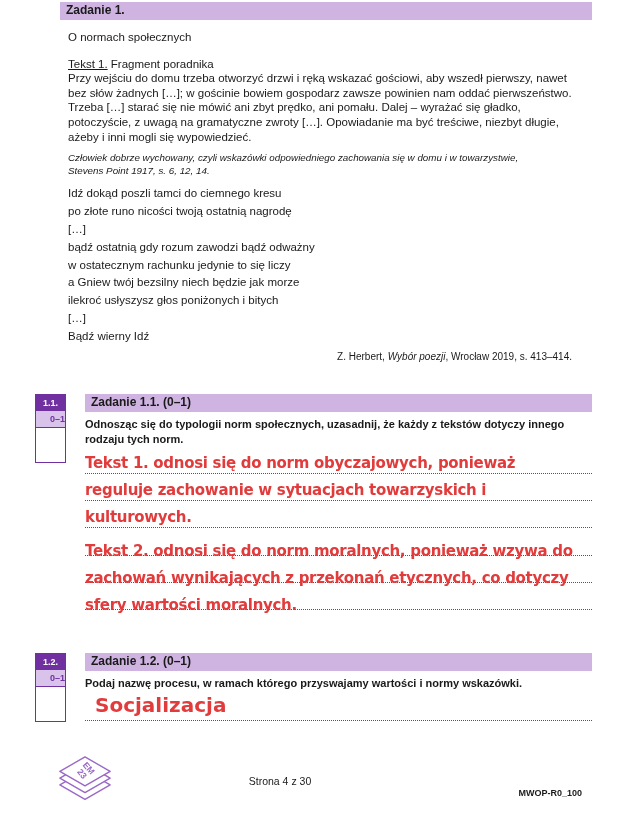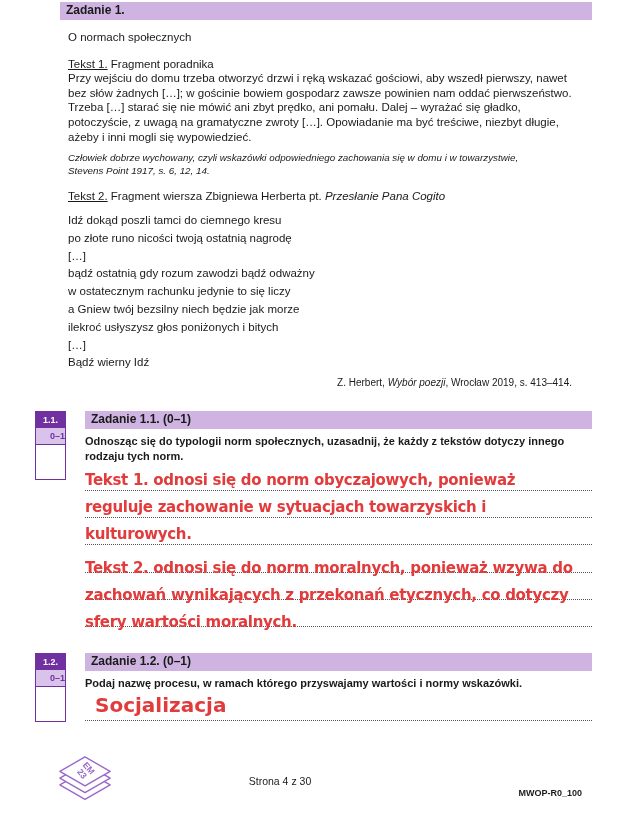--- a/index.html
+++ b/index.html
@@ -19,21 +19,21 @@
   .src-line { margin-top:12px; }
   .u { text-decoration:underline; }
   .it { font-style:italic; }
   .para { margin-top:0; }
   .citation { margin-top:8px; text-align:left; font-style:italic; font-size:9.8px; line-height:12.6px; }
   .poem { margin-top:8px; }
   .poem div { line-height:17.8px; }
   .cite2 { margin-top:4px; text-align:right; font-size:10px; }
   
   .section { position:absolute; left:0; right:0; }
-  #task11 { top:411px; }
+  #task11 { top:394px; }
   #task12 { top:653px; }
   .badges { position:absolute; left:35px; top:0; width:31px; }
   .badge-num {
     background:#7030A0; color:#fff; font-weight:bold; font-size:9px;
     text-align:center; height:17px; line-height:17px; border:1px solid #7030A0;
   }
   .badge-pts {
     background:#D9C3EA; color:#7030A0; font-weight:bold; font-size:9px;
     text-align:right; height:18px; line-height:16px;
     border:1px solid #7030A0; margin-top:-1px;
@@ -72,21 +72,20 @@
       <div class="intro">O normach społecznych</div>
 
       <div class="src-line"><span class="u">Tekst 1.</span><span> Fragment poradnika</span></div>
       <div class="para">Przy wejściu do domu trzeba otworzyć drzwi i ręką wskazać gościowi, aby wszedł pierwszy, nawet bez słów żadnych […]; w gościnie bowiem gospodarz zawsze powinien nam oddać pierwszeństwo.</div>
       <div class="para">Trzeba […] starać się nie mówić ani zbyt prędko, ani pomału. Dalej – wyrażać się gładko, potoczyście, z uwagą na gramatyczne zwroty […]. Opowiadanie ma być treściwe, niezbyt długie, ażeby i inni mogli się wypowiedzieć.</div>
       <div class="citation">
         <div>Człowiek dobrze wychowany, czyli wskazówki odpowiedniego zachowania się w domu i w towarzystwie,</div>
         <div>Stevens Point 1917, s. 6, 12, 14.</div>
       </div>
 
-      <div class="src-line"><span class="u">Tekst 2.</span><span> Fragment wiersza Zbigniewa Herberta pt. </span><span class="it">Przesłanie Pana Cogito</span></div>
 
       <div class="poem">
 
       <div>Idź dokąd poszli tamci do ciemnego kresu</div>
           <div>po złote runo nicości twoją ostatnią nagrodę</div>
           <div>[…]</div>
           <div>bądź ostatnią gdy rozum zawodzi bądź odważny</div>
           <div>w ostatecznym rachunku jedynie to się liczy</div>
           <div>a Gniew twój bezsilny niech będzie jak morze</div>
           <div>ilekroć usłyszysz głos poniżonych i bitych</div>

